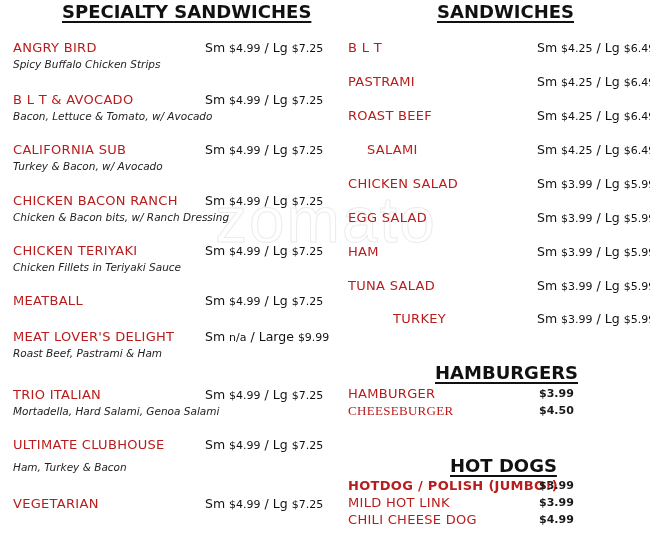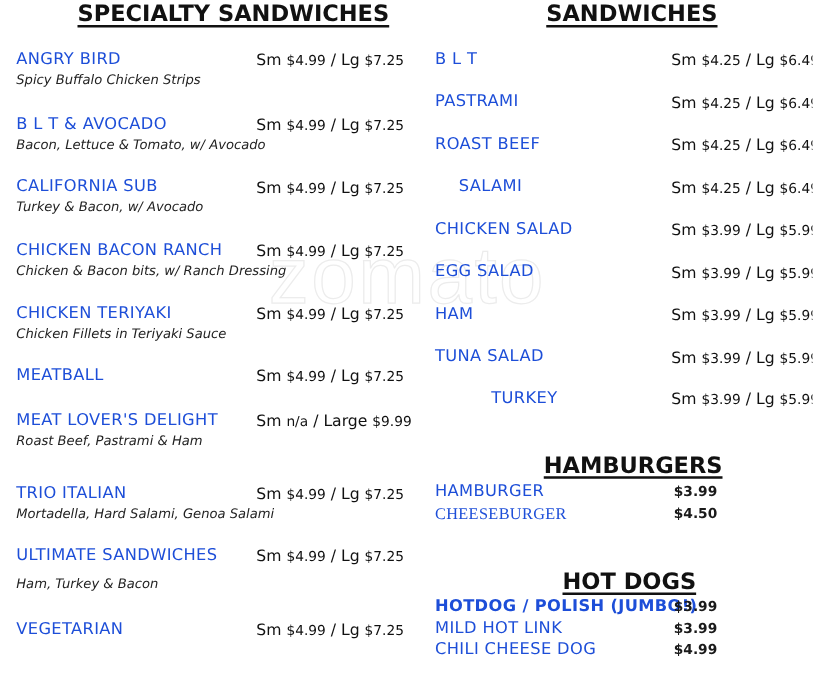--- a/index.html
+++ b/index.html
@@ -11,21 +11,21 @@
       position: absolute; left: 215px; top: 188px; font-family: "Liberation Sans", sans-serif;
       font-size: 64px; color: transparent; -webkit-text-stroke: 1px #ececec; letter-spacing: 2px;
       line-height: 1; pointer-events: none;
     }
     .section-title {
       position: absolute; font-family: "DejaVu Sans", sans-serif; font-weight: bold; font-size: 18px;
       text-decoration: underline; text-underline-offset: 3px; text-decoration-thickness: 2px;
       letter-spacing: 0px; white-space: nowrap; color: #111;
     }
     .item { position: absolute; white-space: nowrap; }
-    .name { font-size: 13px; letter-spacing: 0.3px; color: #1d4ed8; }
+    .name { font-size: 13px; letter-spacing: 0.3px; color: #b91c1c; }
     .desc { font-size: 10.5px; color: #222; font-style: italic; }
     .price { position: absolute; font-size: 12.5px; white-space: nowrap; color: #111; }
     .price .amt { font-size: 11px; }
     .simple-price { font-size: 11px; font-weight: bold; }
   </style>
 </head>
 <body>
 
 <div class="watermark">zomato</div>
 
@@ -48,21 +48,21 @@
     <div class="item desc" style="left: 13px; top: 261px;">Chicken Fillets in Teriyaki Sauce</div>
     <div class="price" style="left: 205px; top: 243px;"><span>Sm</span> <span class="amt">$4.99</span> <span>/</span> <span>Lg</span> <span class="amt">$7.25</span></div>
     <div class="item name" style="left: 13px; top: 293px; text-align: center;">MEATBALL</div>
     <div class="price" style="left: 205px; top: 293px;"><span>Sm</span> <span class="amt">$4.99</span> <span>/</span> <span>Lg</span> <span class="amt">$7.25</span></div>
     <div class="item name" style="left: 13px; top: 329px;">MEAT LOVER'S DELIGHT</div>
     <div class="item desc" style="left: 13px; top: 347px;">Roast Beef, Pastrami &amp; Ham</div>
     <div class="price" style="left: 205px; top: 329px;"><span>Sm</span> <span class="amt">n/a</span> <span>/</span> <span>Large</span> <span class="amt">$9.99</span></div>
     <div class="item name" style="left: 13px; top: 387px;">TRIO ITALIAN</div>
     <div class="item desc" style="left: 13px; top: 405px;">Mortadella, Hard Salami, Genoa Salami</div>
     <div class="price" style="left: 205px; top: 387px;"><span>Sm</span> <span class="amt">$4.99</span> <span>/</span> <span>Lg</span> <span class="amt">$7.25</span></div>
-    <div class="item name" style="left: 13px; top: 437px;">ULTIMATE SANDWICHES</div>
+    <div class="item name" style="left: 13px; top: 437px;">ULTIMATE CLUBHOUSE</div>
     <div class="item desc" style="left: 13px; top: 461px;">Ham, Turkey &amp; Bacon</div>
     <div class="price" style="left: 205px; top: 437px;"><span>Sm</span> <span class="amt">$4.99</span> <span>/</span> <span>Lg</span> <span class="amt">$7.25</span></div>
     <div class="item name" style="left: 13px; top: 496px;">VEGETARIAN</div>
     <div class="price" style="left: 205px; top: 496px;"><span>Sm</span> <span class="amt">$4.99</span> <span>/</span> <span>Lg</span> <span class="amt">$7.25</span></div>
   </div>
 
 <div class="section-title" style="left:437px; top:1px;">SANDWICHES</div>
 <div id="sandwich-list">
     <div class="item name" style="left: 348px; top: 40px;">B L T</div>
     <div class="price" style="left: 537px; top: 40px;"><span>Sm</span> <span class="amt">$4.25</span> <span>/</span> <span>Lg</span> <span class="amt">$6.49</span></div>

